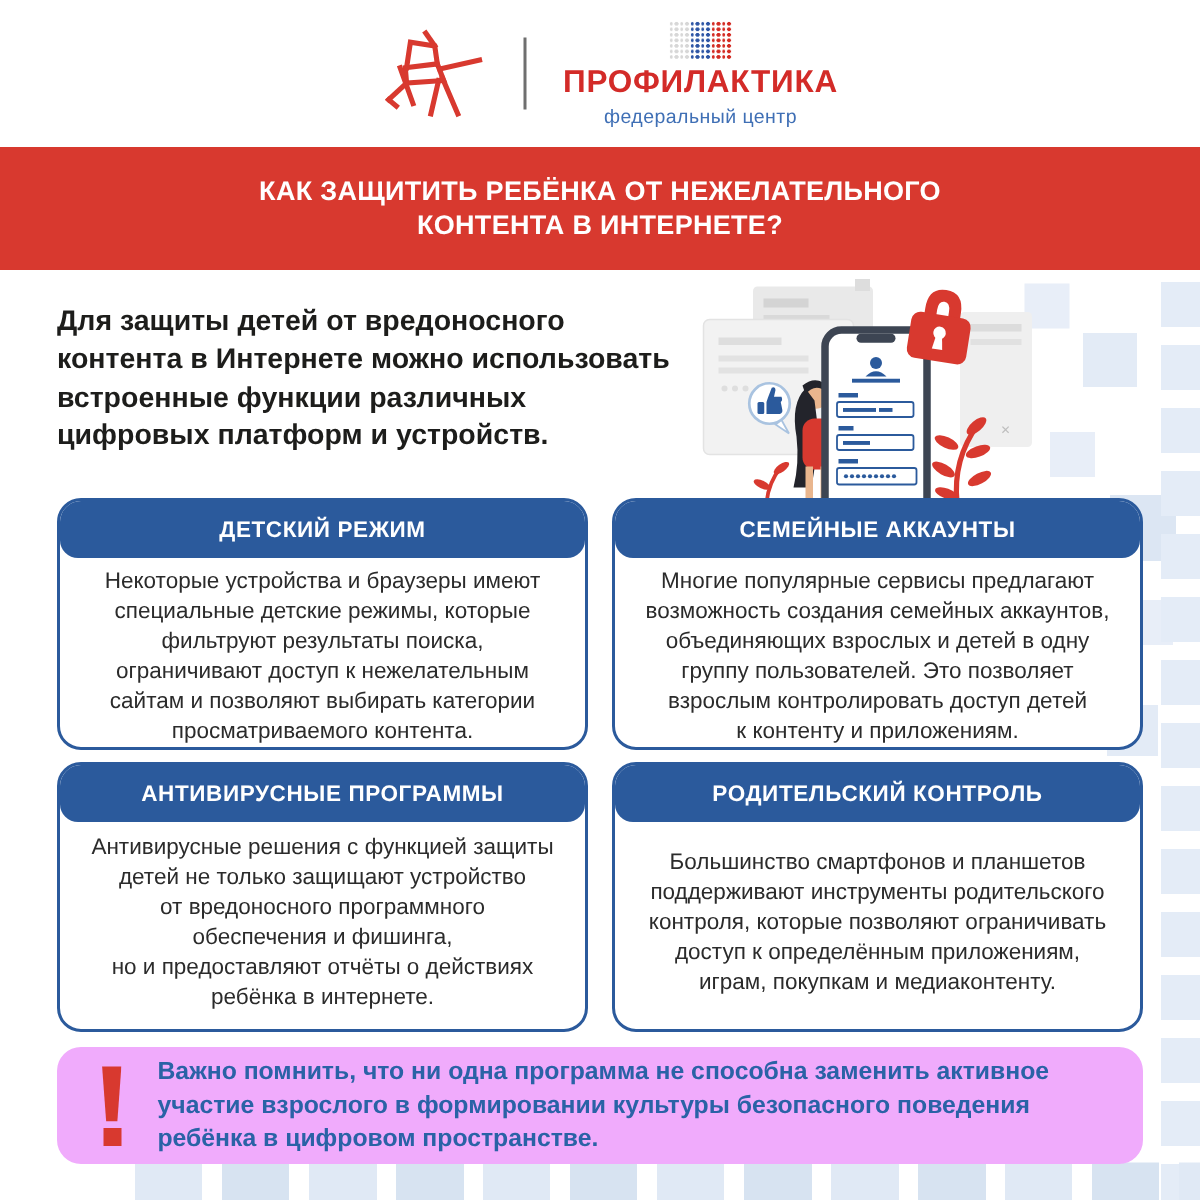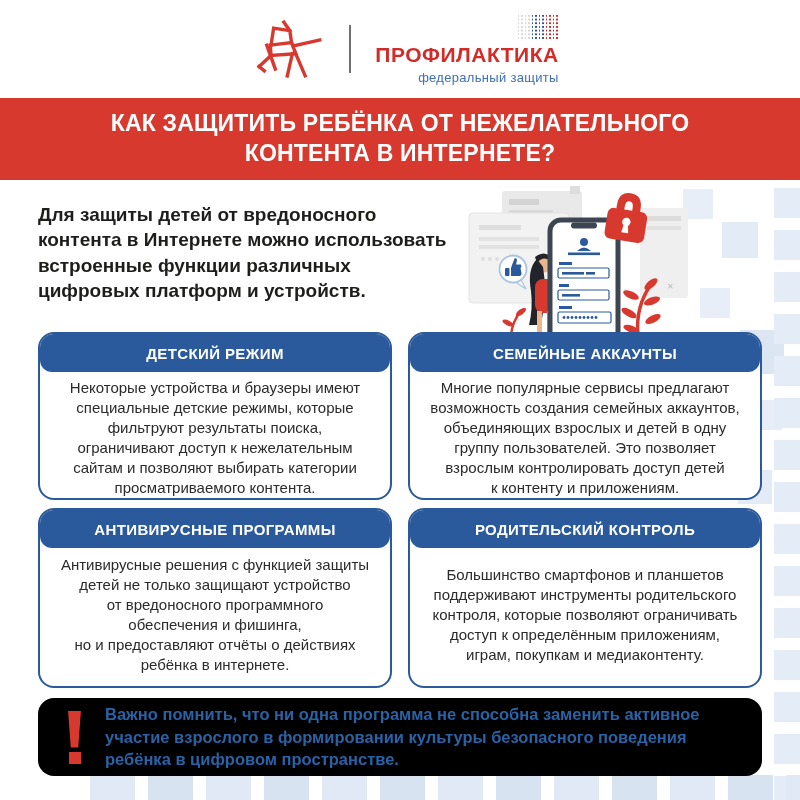--- a/index.html
+++ b/index.html
@@ -9,35 +9,35 @@
     font-family:"Liberation Sans", sans-serif;
   }
   
   .header{
     position:absolute;left:0;top:0;width:800px;height:98px;
     display:flex;align-items:center;justify-content:center;gap:24px;
     background:#ffffff;z-index:3;
   }
   .brand-mark{width:84px;height:64px;}
   .divider{width:2px;height:48px;background:#6f6f6f;}
-  .brand-block{display:flex;flex-direction:column;align-items:flex-end;gap:3px;}
+  .brand-block{display:flex;flex-direction:column;align-items:center;gap:3px;}
   .flag{display:flex;width:42px;height:26px;}
   .flag div{flex:1;height:100%;}
   .flag .f-gray{background-image:radial-gradient(circle,#d7d7d7 1.1px,transparent 1.2px);background-size:3.5px 3.7px;}
   .flag .f-blue{background-image:radial-gradient(circle,#2d55a5 1.1px,transparent 1.2px);background-size:3.5px 3.7px;}
   .flag .f-red{background-image:radial-gradient(circle,#d32b23 1.1px,transparent 1.2px);background-size:3.5px 3.7px;}
   .brand-name{font-size:21px;font-weight:bold;color:#d32b28;letter-spacing:.5px;}
   .brand-sub{font-size:13px;color:#3f6fb5;letter-spacing:.3px;}
   
   .banner{
     position:absolute;left:0;top:98px;width:800px;height:82px;background:#d8392f;
     display:flex;align-items:center;justify-content:center;z-index:3;
   }
   .banner h1{
-    margin:0;color:#ffffff;font-size:23px;line-height:1.3;text-align:center;
+    margin:0;color:#ffffff;font-size:18px;line-height:1.3;text-align:center;
     white-space:pre-line;font-weight:bold;letter-spacing:.2px;
   }
   
   .intro{
     position:absolute;left:38px;top:202px;width:460px;z-index:2;
     font-size:19px;font-weight:bold;color:#1d1d1b;line-height:1.33;white-space:pre-line;
   }
   
   .decor{position:absolute;z-index:0;}
   .right-strip{
@@ -66,21 +66,21 @@
     border-radius:12px;
   }
   .card-body{
     flex:1;display:flex;align-items:center;justify-content:center;
     padding:6px 12px 10px;text-align:center;font-size:15px;color:#2b2b2b;
     line-height:1.33;white-space:pre-line;
   }
   
   .note{
     position:absolute;left:38px;top:698px;width:724px;height:78px;z-index:2;
-    background:#000000;border-radius:16px;
+    background:#f0abfc;border-radius:16px;
     display:flex;align-items:center;gap:22px;box-sizing:border-box;padding:0 28px;
   }
   .excl{display:flex;flex-direction:column;align-items:center;flex:0 0 auto;}
   .excl-bar{width:17px;height:37px;background:#d8392f;clip-path:polygon(12% 0,88% 0,72% 100%,28% 100%);}
   .excl-dot{width:12px;height:12px;background:#d8392f;margin-top:4px;}
   .note-text{
     font-size:16.5px;font-weight:bold;color:#2a62a6;line-height:1.38;white-space:pre-line;
   }
 </style>
 </head>
@@ -119,21 +119,21 @@
       <div class="f-blue"></div>
         <div class="f-blue"></div>
         <div class="f-blue"></div>
         <div class="f-blue"></div>
       <div class="f-red"></div>
         <div class="f-red"></div>
         <div class="f-red"></div>
         <div class="f-red"></div>
     </div>
     <div class="brand-name">ПРОФИЛАКТИКА</div>
-    <div class="brand-sub">федеральный защиты</div>
+    <div class="brand-sub">федеральный центр</div>
   </div>
 </div>
 
 <div class="banner">
   <h1>КАК ЗАЩИТИТЬ РЕБЁНКА ОТ НЕЖЕЛАТЕЛЬНОГО
 КОНТЕНТА В ИНТЕРНЕТЕ?</h1>
 </div>
 
 <div class="intro">Для защиты детей от вредоносного
 контента в Интернете можно использовать

